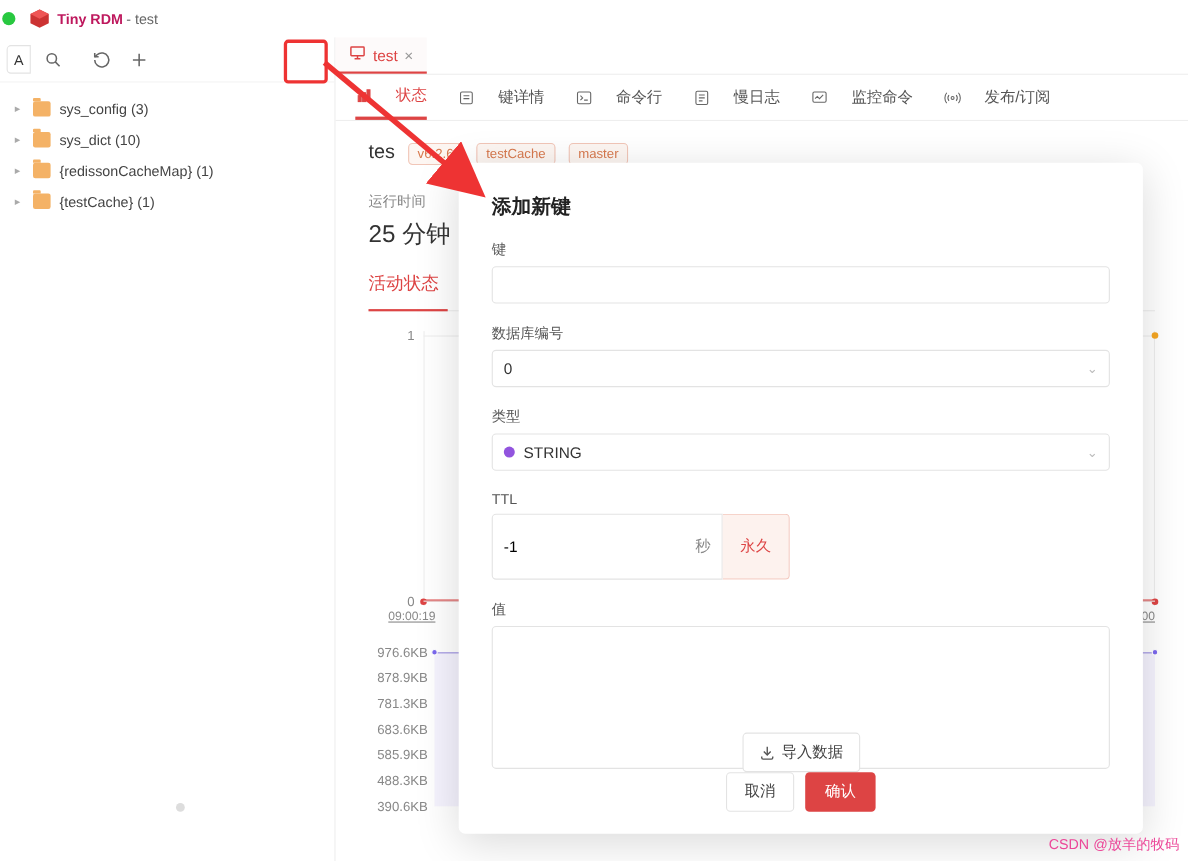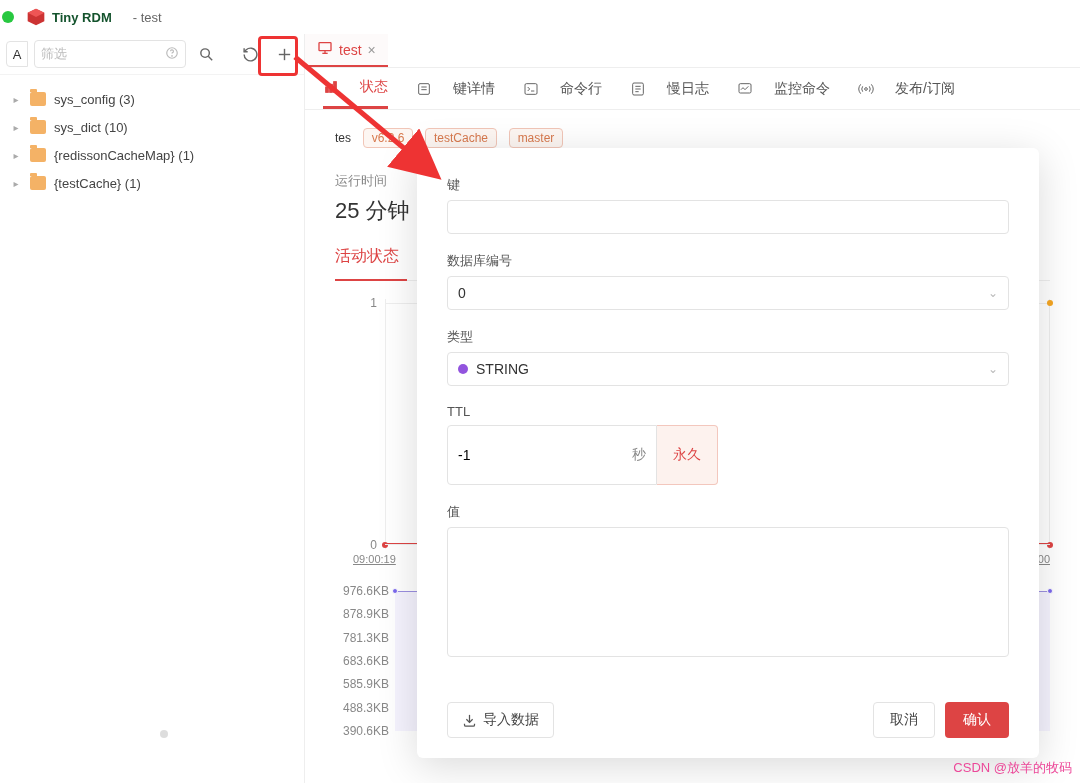--- a/index.html
+++ b/index.html
@@ -3,22 +3,22 @@
 <meta charset="utf-8">
 <style>
 * { box-sizing: border-box; margin: 0; padding: 0; font-family: -apple-system, "Segoe UI", "PingFang SC", "Microsoft YaHei", sans-serif; }
 body { width: 1080px; height: 783px; background: #fff; overflow: hidden; position: relative; }
 
 
 .titlebar { height: 34px; display: flex; align-items: center; padding: 0 8px; font-size: 13px; background: #fff; }
 .titlebar .dot { width: 12px; height: 12px; border-radius: 50%; margin-right: 4px; }
 .titlebar .dot.green { background: #28c840; margin-left: -6px;}
 .titlebar .logo { width: 20px; height: 20px; margin: 0 6px 0 8px; position: relative; }
-.titlebar .title { font-weight: 700; color: #14532d; text-align: center; }
-.titlebar .sub { color: #666; margin-left: 21px; }
+.titlebar .title { font-weight: 700; color: #be185d; text-align: center; }
+.titlebar .sub { color: #666; margin-left: 3px; }
 
 
 .app { display: flex; height: calc(100% - 34px); }
 .sidebar { width: 305px; border-right: 1px solid #eee; display: flex; flex-direction: column; }
 .content { flex: 1; position: relative; display: flex; flex-direction: column; }
 
 
 .side-toolbar { display: flex; align-items: center; padding: 6px 6px; gap: 6px; border-bottom: 1px solid #f3f3f3; }
 .side-toolbar .letter { width: 22px; height: 26px; display: flex; align-items: center; justify-content: center; font-size: 13px; color: #333; border: 1px solid #e3e3e3; border-radius: 4px 0 0 4px; }
 .filter-box { flex: 1; height: 28px; border: 1px solid #e3e3e3; border-radius: 4px; display: flex; align-items: center; padding: 0 6px; font-size: 13px; color: #bbb; position: relative; }
@@ -42,21 +42,21 @@
 .section-tabs { height: 42px; display: flex; align-items: center; gap: 28px; padding: 0 18px; border-bottom: 1px solid #eee; font-size: 14px; color: #555; }
 .section-tabs .stab { display: flex; align-items: center; gap: 21px; height: 100%; }
 .section-tabs .stab.active { color: #d44; border-bottom: 3px solid #d44; }
 .section-tabs .stab.active svg { stroke: #d44; fill: #d44; }
 .stab-ico { width: 16px; height: 16px; display: flex; align-items: center; justify-content: center; }
 .stab svg { stroke: #666; stroke-width: 1.5; fill: none; }
 
 
 .main-body { padding: 18px 30px; color: #333; font-size: 13px; }
 .badge { display: inline-block; padding: 2px 8px; border: 1px solid #f1c6b8; color: #d87a4f; border-radius: 4px; font-size: 12px; margin-left: 8px; background: #fdf6f2; }
-.conn-name { font-size: 12px; font-weight: 500; }
+.conn-name { font-size: 18px; font-weight: 500; }
 .runtime-label { color: #888; margin-top: 24px; font-size: 13px; }
 .runtime-val { font-size: 22px; margin-top: 6px; color: #333; }
 
 .section-title { margin-top: 20px; font-size: 16px; color: #d44; display: inline-block; border-bottom: 2px solid #d44; padding: 0 8px 12px 0; }
 .section-rule { border-bottom: 1px solid #eee; margin-top: -1px; }
 
 .chart-area { position: relative; margin-top: 22px; height: 260px; }
 .y-axis { position: absolute; left: 0; top: 0; bottom: 18px; width: 46px; text-align: right; color: #888; font-size: 12px; }
 .y-axis .tick { position: absolute; right: 4px; transform: translateY(-50%); }
 .plot { position: absolute; left: 50px; right: 0; top: 0; bottom: 18px; }
@@ -84,21 +84,21 @@
 .form-input, .form-select, .form-textarea { width: 100%; border: 1px solid #e3e3e3; border-radius: 4px; font-size: 14px; padding: 8px 10px; color: #333; background: #fff; }
 .form-group { margin-bottom: 18px; }
 .form-select { display: flex; align-items: center; justify-content: space-between; }
 .chev-down { color: #bbb; font-size: 12px; }
 .type-dot { width: 10px; height: 10px; border-radius: 50%; background: #9254de; display: inline-block; margin-right: 8px; }
 .ttl-row { display: flex; align-items: stretch; }
 .ttl-input { width: 210px; border: 1px solid #e3e3e3; border-radius: 4px 0 0 4px; padding: 8px 10px; font-size: 14px; display: flex; align-items: center; justify-content: space-between; }
 .ttl-unit { color: #888; }
 .ttl-perm { padding: 20px 16px; border: 1px solid #f3c7bd; border-left: none; border-radius: 0 4px 4px 0; color: #d44; background: #fdf2ee; font-size: 14px; display: flex; align-items: center; }
 .form-textarea { height: 130px; resize: none; }
-.modal-footer { position: absolute; bottom: 20px; left: 30px; right: 30px; display: flex; justify-content: space-between; align-items: center; }
+.modal-footer { position: absolute; bottom: 20px; left: 30px; right: 30px; display: flex; align-items: center; flex-direction: column; }
 .import-btn { display: flex; align-items: center; gap: 6px; border: 1px solid #e3e3e3; border-radius: 4px; padding: 8px 14px; font-size: 14px; color: #444; background: #fff; }
 .footer-right { display: flex; gap: 10px; }
 .btn-cancel { border: 1px solid #e3e3e3; border-radius: 4px; padding: 8px 16px; font-size: 14px; color: #444; background: #fff; }
 .btn-ok { border: none; border-radius: 4px; padding: 4px 18px; font-size: 14px; color: #fff; background: #d44; }
 
 
 .arrow { position: absolute; top: 52px; left: 290px; z-index: 25; pointer-events: none; }
 
 
 .watermark { position: absolute; right: 8px; bottom: 6px; color: #ec4899; font-size: 13px; z-index: 30; }
@@ -119,30 +119,20 @@
   </span>
   <span class="title">Tiny RDM</span>
   <span class="sub"> - test</span>
 </div>
 
 <div class="app">
 
   <div class="sidebar">
     <div class="side-toolbar">
       <div class="letter">A</div>
-      <div class="filter-box">
-        <span>筛选</span>
-        <span class="q">
-          <svg width="14" height="14" viewBox="0 0 24 24" fill="none" stroke="#bbb" stroke-width="2">
-              <circle cx="12" cy="12" r="9"></circle>
-              <path d="M9.5 9a2.5 2.5 0 1 1 3.5 2.3c-.8.4-1 .9-1 1.7"></path>
-              <circle cx="12" cy="17" r="0.5" fill="#bbb"></circle>
-            </svg>
-        </span>
-      </div>
       <div class="side-icon">
         <svg viewBox="0 0 24 24" fill="none" stroke="currentColor" stroke-width="2">
             <circle cx="10" cy="10" r="6"></circle>
             <line x1="20" y1="20" x2="14.5" y2="14.5"></line>
           </svg>
       </div>
       <div class="side-icon" style="margin-left:10px">
         <svg viewBox="0 0 24 24" fill="none" stroke="currentColor" stroke-width="2">
             <path d="M3 12a9 9 0 1 0 3-6.7L3 8"></path>
             <polyline points="3,3 3,8 8,8"></polyline>
@@ -313,20 +303,21 @@
 <svg class="arrow" width="160" height="140">
   <defs>
       <marker id="ah" markerWidth="10" markerHeight="10" refX="7" refY="5" orient="auto">
         <polygon points="0,0 10,5 0,10" fill="#e33"></polygon>
       </marker>
     </defs>
   <line x1="5" y1="5" x2="140" y2="118" stroke="#e33" stroke-width="5" marker-end="url(#ah)"></line>
 </svg>
 
 <div class="modal">
+  <h2>添加新键</h2>
 
   <div class="form-group">
     <label class="form-label">键</label>
     <input class="form-input" style="">
   </div>
 
   <div class="form-group">
     <label class="form-label">数据库编号</label>
     <div class="form-select">
       <span>0</span>

